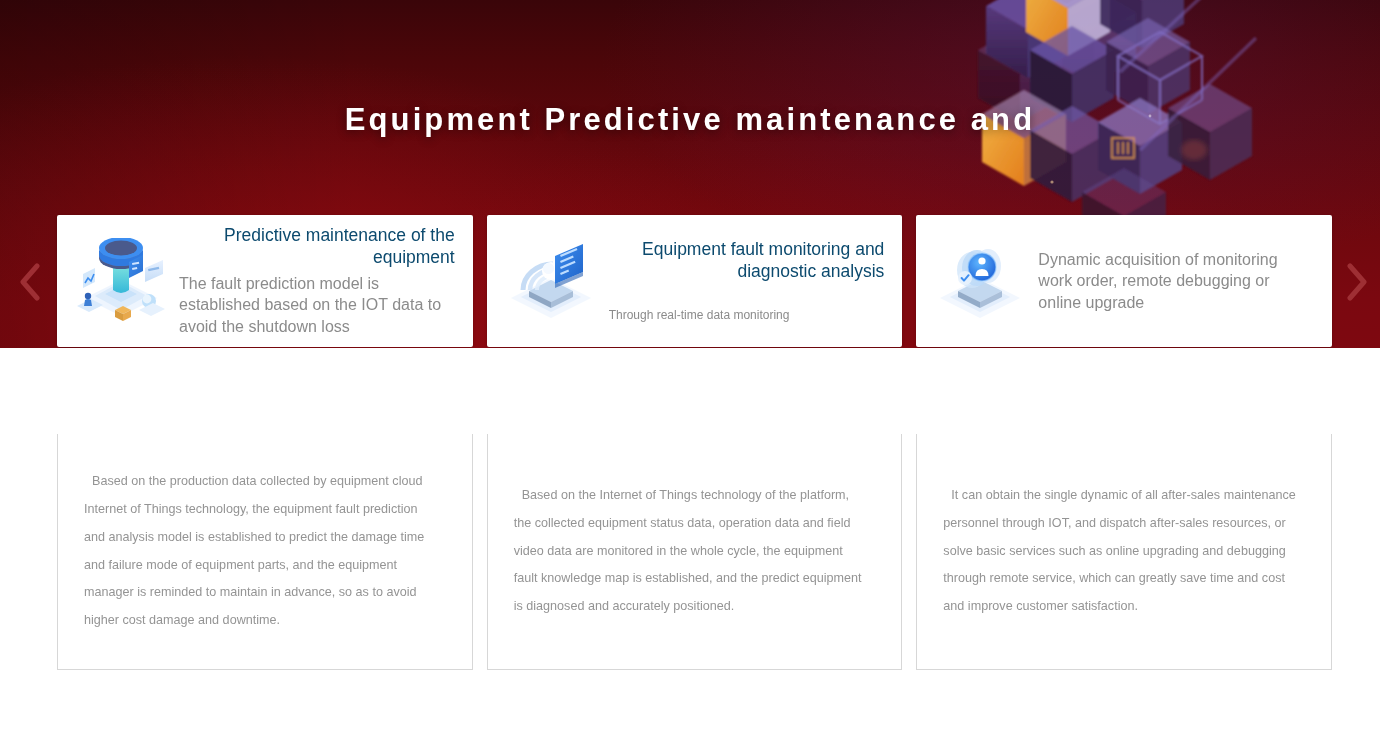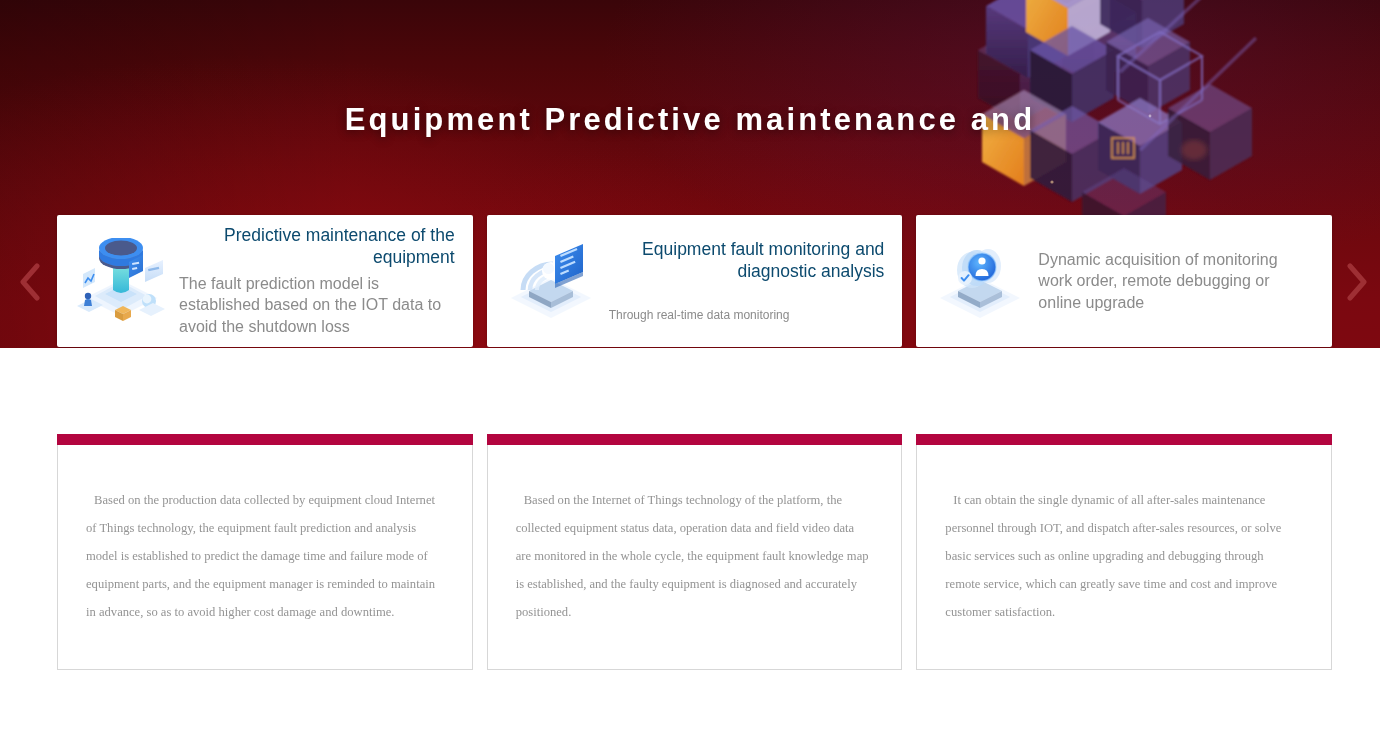--- a/index.html
+++ b/index.html
@@ -144,22 +144,21 @@
     display:flex;
     gap:14px;
   }
   .panel{
     flex:1 1 0;
     background:#ffffff;
     border:1px solid #d7d7d7;
     border-top:none;
     height:236px;
     display:flex;
-    flex-direction:column;
-    font-family:Liberation Serif, serif;
+    flex-direction:row;
   }
   .panel-bar{
     height:11px;
     background:#b3053f;
     margin:-0px -1px 0 -1px;
   }
   .panel-text{
     flex:1 1 auto;
     display:flex;
     align-items:center;
@@ -476,20 +475,20 @@
 
 <div class="panels">
 
   <div class="panel">
     <div class="panel-bar"></div>
     <div class="panel-text"> Based on the production data collected by equipment cloud Internet of Things technology, the equipment fault prediction and analysis model is established to predict the damage time and failure mode of equipment parts, and the equipment manager is reminded to maintain in advance, so as to avoid higher cost damage and downtime.</div>
   </div>
 
   <div class="panel">
     <div class="panel-bar"></div>
-    <div class="panel-text"> Based on the Internet of Things technology of the platform, the collected equipment status data, operation data and field video data are monitored in the whole cycle, the equipment fault knowledge map is established, and the faulty equipment is diagnosed and accurately positioned.</div>
+    <div class="panel-text"> Based on the Internet of Things technology of the platform, the collected equipment status data, operation data and field video data are monitored in the whole cycle, the equipment fault knowledge map is established, and the predict equipment is diagnosed and accurately positioned.</div>
   </div>
 
   <div class="panel">
     <div class="panel-bar"></div>
     <div class="panel-text">It can obtain the single dynamic of all after-sales maintenance personnel through IOT, and dispatch after-sales resources, or solve basic services such as online upgrading and debugging through remote service, which can greatly save time and cost and improve customer satisfaction.</div>
   </div>
 </div>
 
 </body></html>

